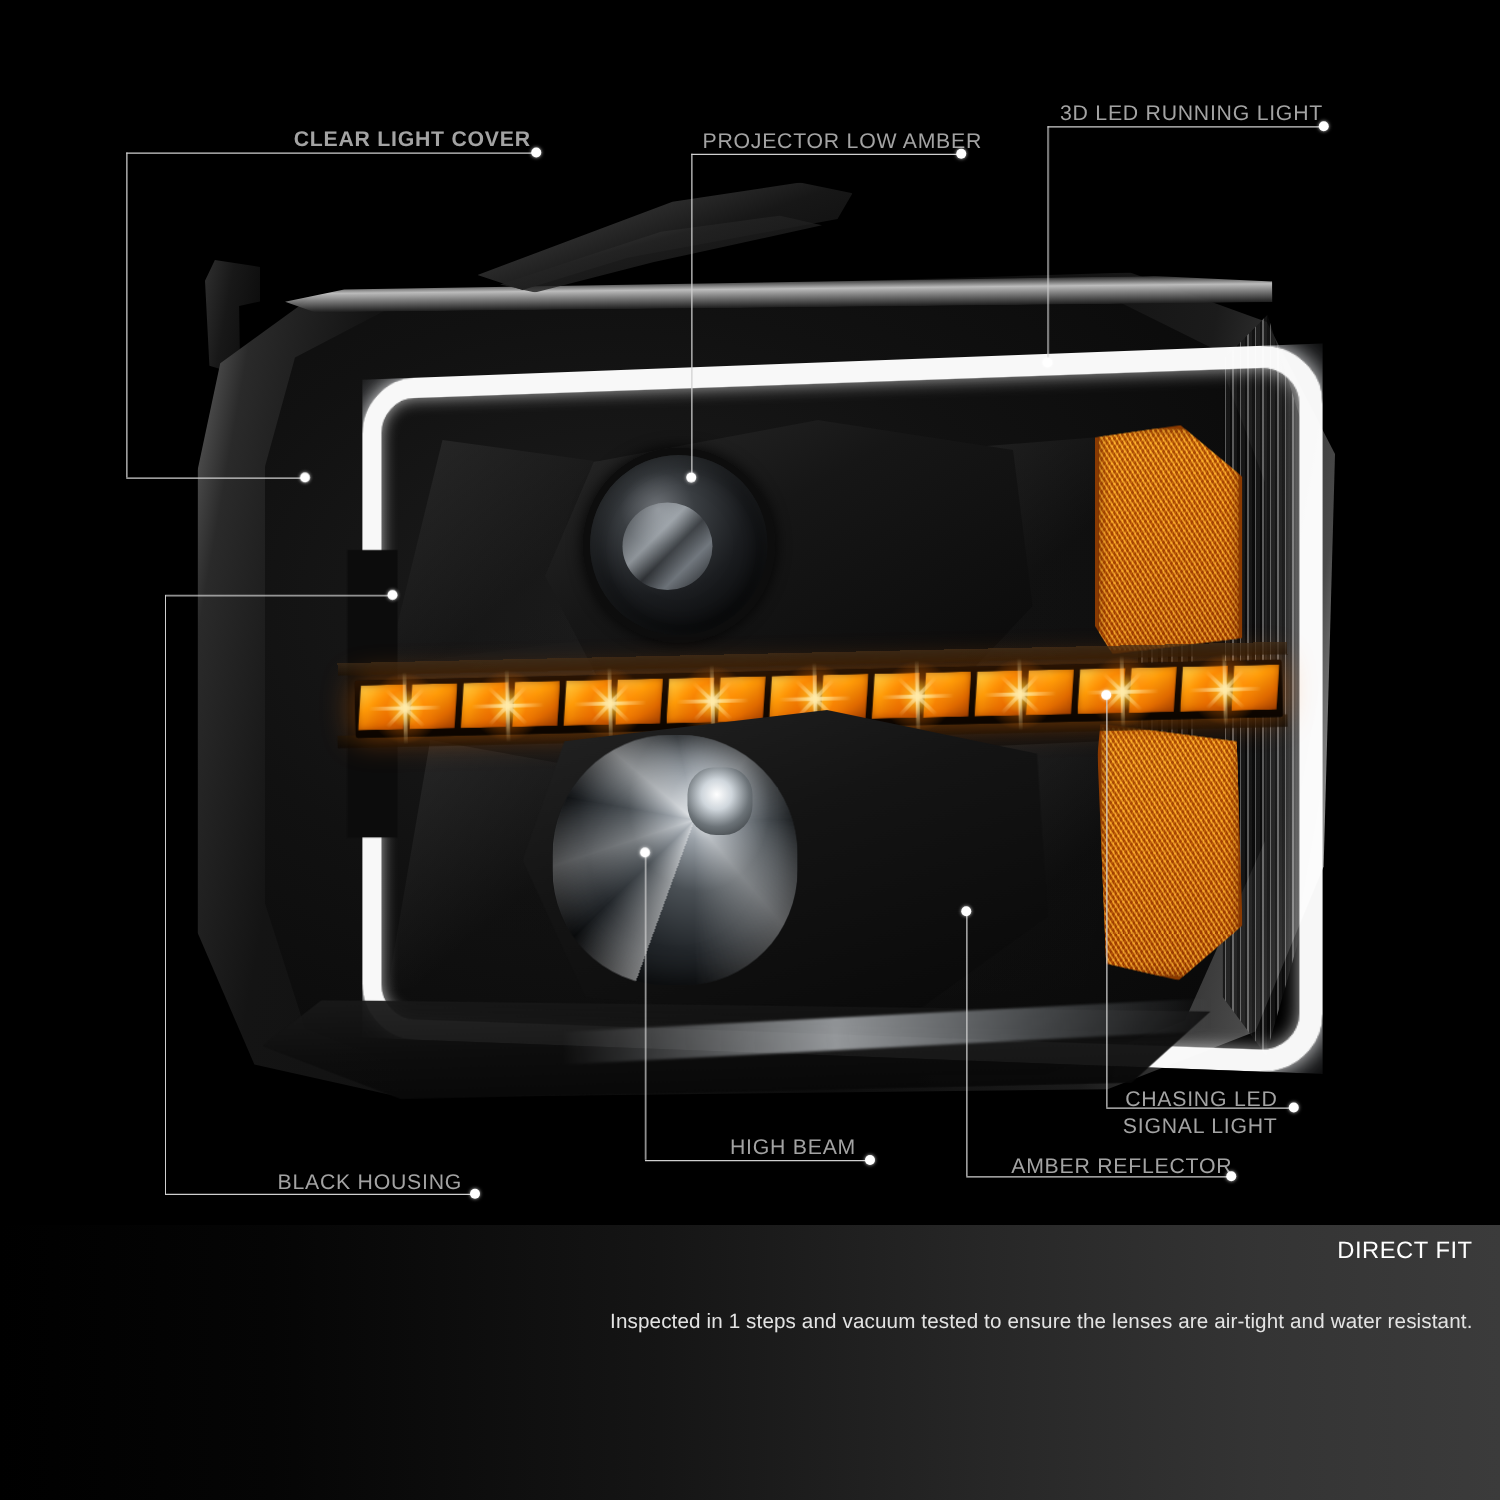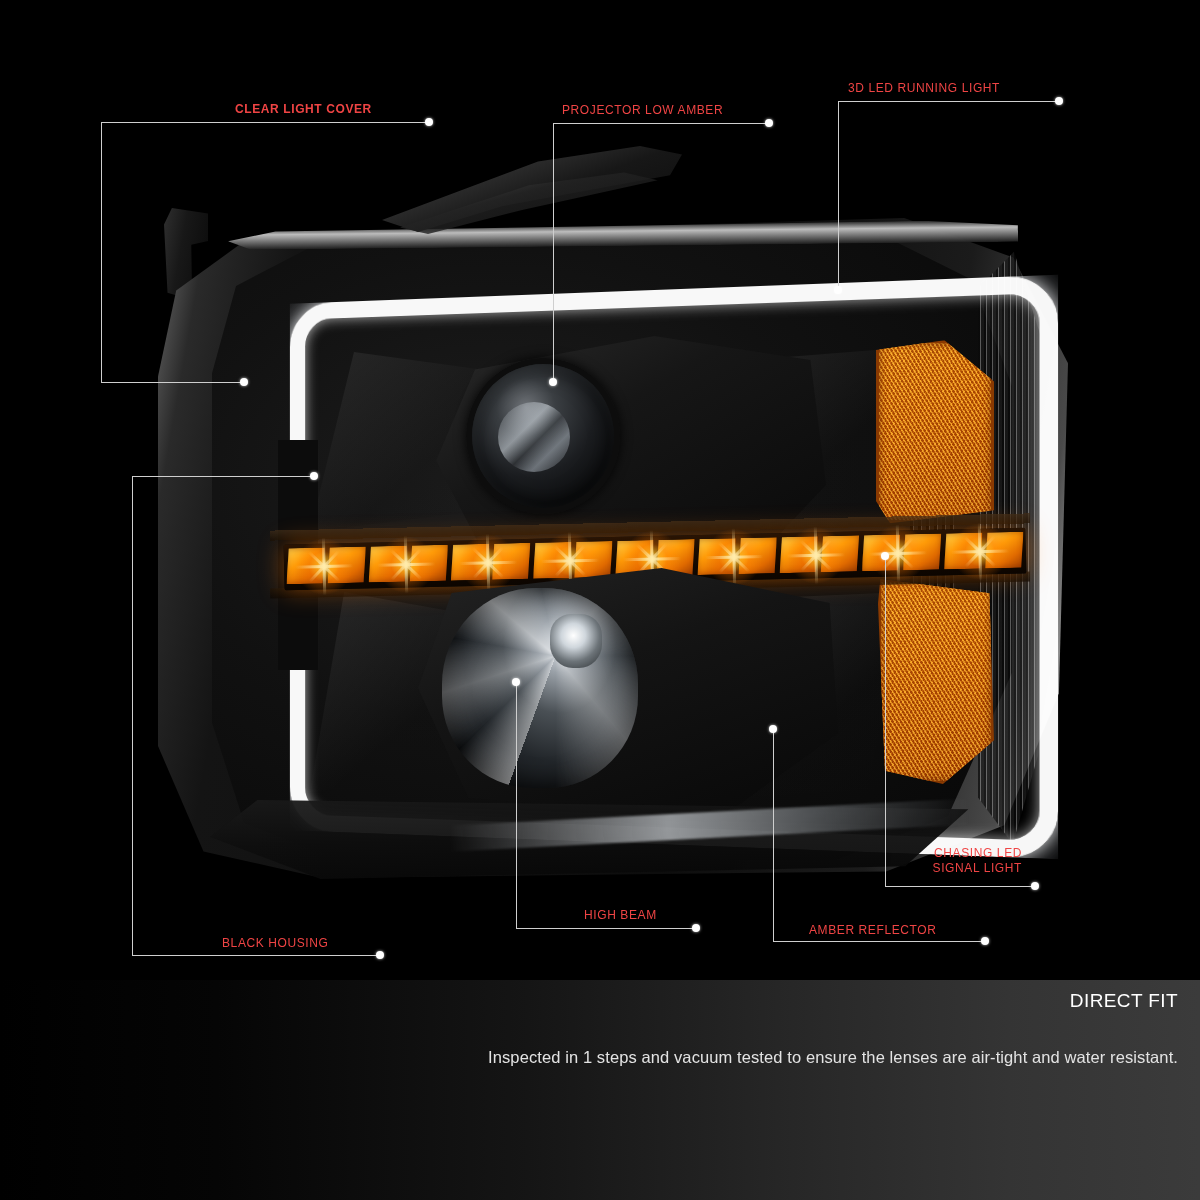--- a/index.html
+++ b/index.html
@@ -13,28 +13,28 @@
     height: 1200px;
     background: #000;
     overflow: hidden;
     font-family: "Liberation Sans", sans-serif;
     -webkit-font-smoothing: antialiased;
   }
 
   
   .callout-label {
     position: absolute;
-    color: #ef4444;
+    color: #a3a3a3;
     font-family: "Liberation Sans", sans-serif;
-    font-size: 12px;
+    font-size: 17px;
     letter-spacing: 0.6px;
     white-space: nowrap;
     line-height: 1.18;
   }
-  .callout-label.two-line { line-height: 1.22; }
+  .callout-label.two-line { line-height: 1.22; margin-top: 24px; }
 
   
   .lead-h, .lead-v {
     position: absolute;
     background: #cfcfcf;
   }
   .lead-h { height: 1px; }
   .lead-v { width: 1px; }
 
   .lead-dot {

